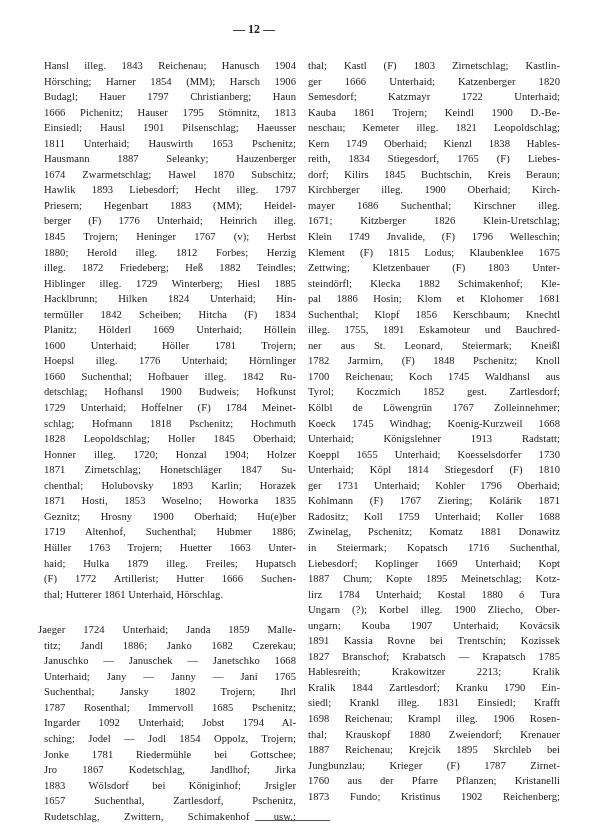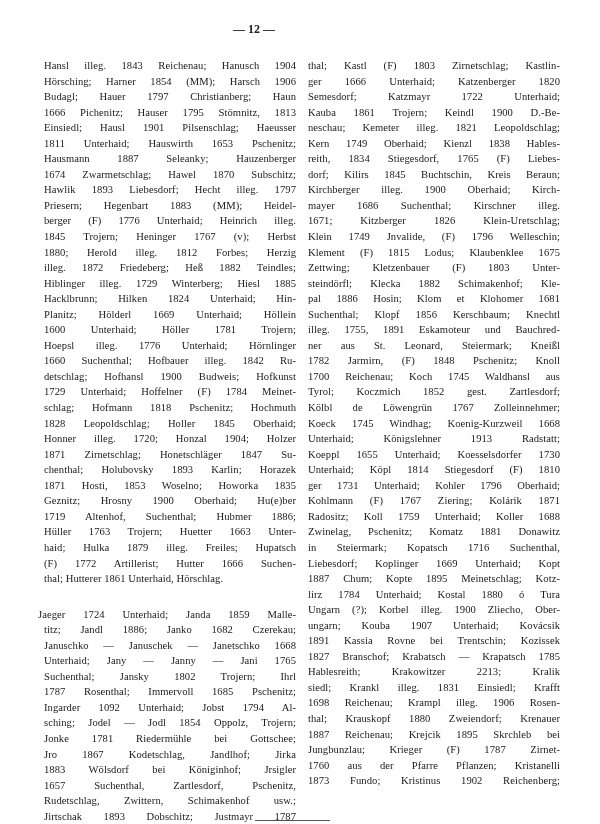--- a/index.html
+++ b/index.html
@@ -48,20 +48,21 @@
     <span class="line">Hausmann 1887 Seleanky; Hauzenberger</span>
     <span class="line">1674 Zwarmetschlag; Hawel 1870 Subschitz;</span>
     <span class="line">Hawlik 1893 Liebesdorf; Hecht illeg. 1797</span>
     <span class="line">Priesern; Hegenbart 1883 (MM); Heidel-</span>
     <span class="line">berger (F) 1776 Unterhaid; Heinrich illeg.</span>
     <span class="line">1845 Trojern; Heninger 1767 (v); Herbst</span>
     <span class="line">1880; Herold illeg. 1812 Forbes; Herzig</span>
     <span class="line">illeg. 1872 Friedeberg; Heß 1882 Teindles;</span>
     <span class="line">Hiblinger illeg. 1729 Winterberg; Hiesl 1885</span>
     <span class="line">Hacklbrunn; Hilken 1824 Unterhaid; Hin-</span>
+    <span class="line">termüller 1842 Scheiben; Hitcha (F) 1834</span>
     <span class="line">Planitz; Hölderl 1669 Unterhaid; Höllein</span>
     <span class="line">1600 Unterhaid; Höller 1781 Trojern;</span>
     <span class="line">Hoepsl illeg. 1776 Unterhaid; Hörnlinger</span>
     <span class="line">1660 Suchenthal; Hofbauer illeg. 1842 Ru-</span>
     <span class="line">detschlag; Hofhansl 1900 Budweis; Hofkunst</span>
     <span class="line">1729 Unterhaid; Hoffelner (F) 1784 Meinet-</span>
     <span class="line">schlag; Hofmann 1818 Pschenitz; Hochmuth</span>
     <span class="line">1828 Leopoldschlag; Holler 1845 Oberhaid;</span>
     <span class="line">Honner illeg. 1720; Honzal 1904; Holzer</span>
     <span class="line">1871 Zirnetschlag; Honetschläger 1847 Su-</span>
@@ -123,20 +124,21 @@
     <span class="line">Zwinelag, Pschenitz; Komatz 1881 Donawitz</span>
     <span class="line">in Steiermark; Kopatsch 1716 Suchenthal,</span>
     <span class="line">Liebesdorf; Koplinger 1669 Unterhaid; Kopt</span>
     <span class="line">1887 Chum; Kopte 1895 Meinetschlag; Kotz-</span>
     <span class="line">lirz 1784 Unterhaid; Kostal 1880 ó Tura</span>
     <span class="line">Ungarn (?); Korbel illeg. 1900 Zliecho, Ober-</span>
     <span class="line">ungarn; Kouba 1907 Unterhaid; Kovácsik</span>
     <span class="line">1891 Kassia Rovne bei Trentschin; Kozissek</span>
     <span class="line">1827 Branschof; Krabatsch — Krapatsch 1785</span>
     <span class="line">Hablesreith; Krakowitzer 2213; Kralik</span>
+    <span class="line">Kralik 1844 Zartlesdorf; Kranku 1790 Ein-</span>
     <span class="line">siedl; Krankl illeg. 1831 Einsiedl; Krafft</span>
     <span class="line">1698 Reichenau; Krampl illeg. 1906 Rosen-</span>
     <span class="line">thal; Krauskopf 1880 Zweiendorf; Krenauer</span>
     <span class="line">1887 Reichenau; Krejcik 1895 Skrchleb bei</span>
     <span class="line">Jungbunzlau; Krieger (F) 1787 Zirnet-</span>
     <span class="line">1760 aus der Pfarre Pflanzen; Kristanelli</span>
     <span class="line">1873 Fundo; Kristinus 1902 Reichenberg;</span>
   </div>
 
 <div class="footer-rule"></div>

